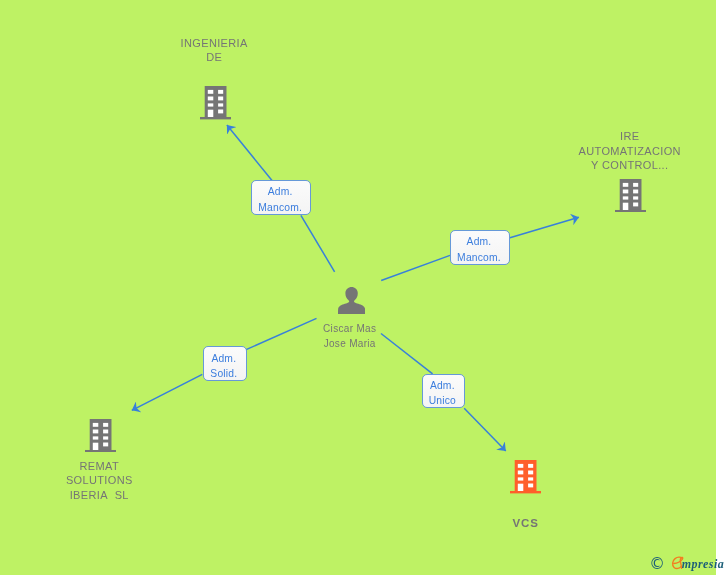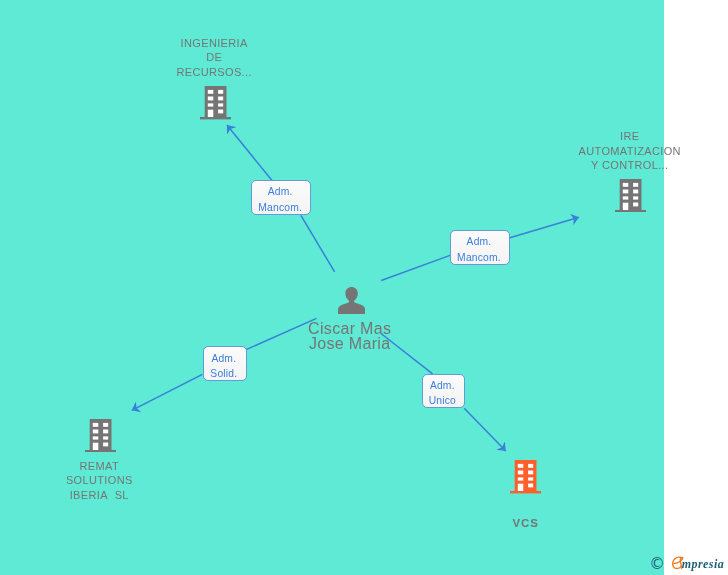--- a/index.html
+++ b/index.html
@@ -3,32 +3,32 @@
 <meta charset="utf-8">
 <title>Empresia relationship graph</title>
 <style>
   html, body {
     margin: 0; padding: 0;
     width: 728px; height: 575px;
     background: #ffffff;
     overflow: hidden;
     font-family: "Liberation Sans", sans-serif;
   }
-  #stage { position: relative; width: 664px; height: 575px; background:#5eead4; }
+  #stage { position: relative; width: 716px; height: 575px; background:#bef264; }
   svg.edges { position:absolute; left:0; top:0; width:728px; height:575px; }
 
   .node { position:absolute; }
   .node .icon { position:absolute; line-height:0; }
   .caption {
     position:absolute; text-align:center;
     color:#757575; font-size:11px; line-height:14.2px;
     letter-spacing:0.35px; white-space:nowrap;
     padding-left:1.4px; box-sizing:border-box;
   }
-  .caption.person { font-size:16px; line-height:15px; letter-spacing:0.32px; }
+  .caption.person { font-size:10px; line-height:15px; letter-spacing:0.32px; }
   .caption.vcs { font-weight:bold; font-size:11.5px; line-height:14.4px; letter-spacing:0.8px; }
 
   .rel-box {
     position:absolute; box-sizing:border-box;
     border:1.7px solid #6699d8; border-radius:5px;
     background:linear-gradient(180deg,#fbfbfb 0%,#f4f4f4 100%);
     color:#3b7ddd; font-size:10.3px; line-height:15.5px;
     letter-spacing:0.2px;
     text-align:center;
     white-space:nowrap;
@@ -64,21 +64,20 @@
       <line x1="202.3" y1="374.3" x2="131.8" y2="410.3" marker-end="url(#arrow)"></line>
       <line x1="381.0" y1="333.5" x2="432.6" y2="373.8"></line>
       <line x1="464.2" y1="408.3" x2="505.8" y2="451.0" marker-end="url(#arrow)"></line>
     </g>
   </svg>
 
   <div class="node" style="left:103.45px;top:36.10px;width:220px;">
     <div class="caption" style="left:0;top:0;width:220px;">
       <div>INGENIERIA</div>
       <div>DE</div>
-      <div>RECURSOS...</div>
     </div>
     <div class="icon bld" style="left: 96.75px; top: 50.1px; color: rgb(117, 117, 117);"><svg width="31.2" height="33.4" viewBox="0 0 31.2 33.4" fill="currentColor">
           <path d="M4.7 0 H26.5 V31.2 H4.7 Z"></path>
           <rect x="0" y="31.0" width="31.2" height="2.4"></rect>
           <g fill="#ffffff">
             <rect x="7.8" y="3.9" width="5.5" height="3.9"></rect>
             <rect x="18.1" y="3.9" width="5.1" height="3.9"></rect>
             <rect x="7.8" y="10.5" width="5.5" height="3.9"></rect>
             <rect x="18.1" y="10.5" width="5.1" height="3.9"></rect>
             <rect x="7.8" y="17.4" width="5.5" height="3.2"></rect>

